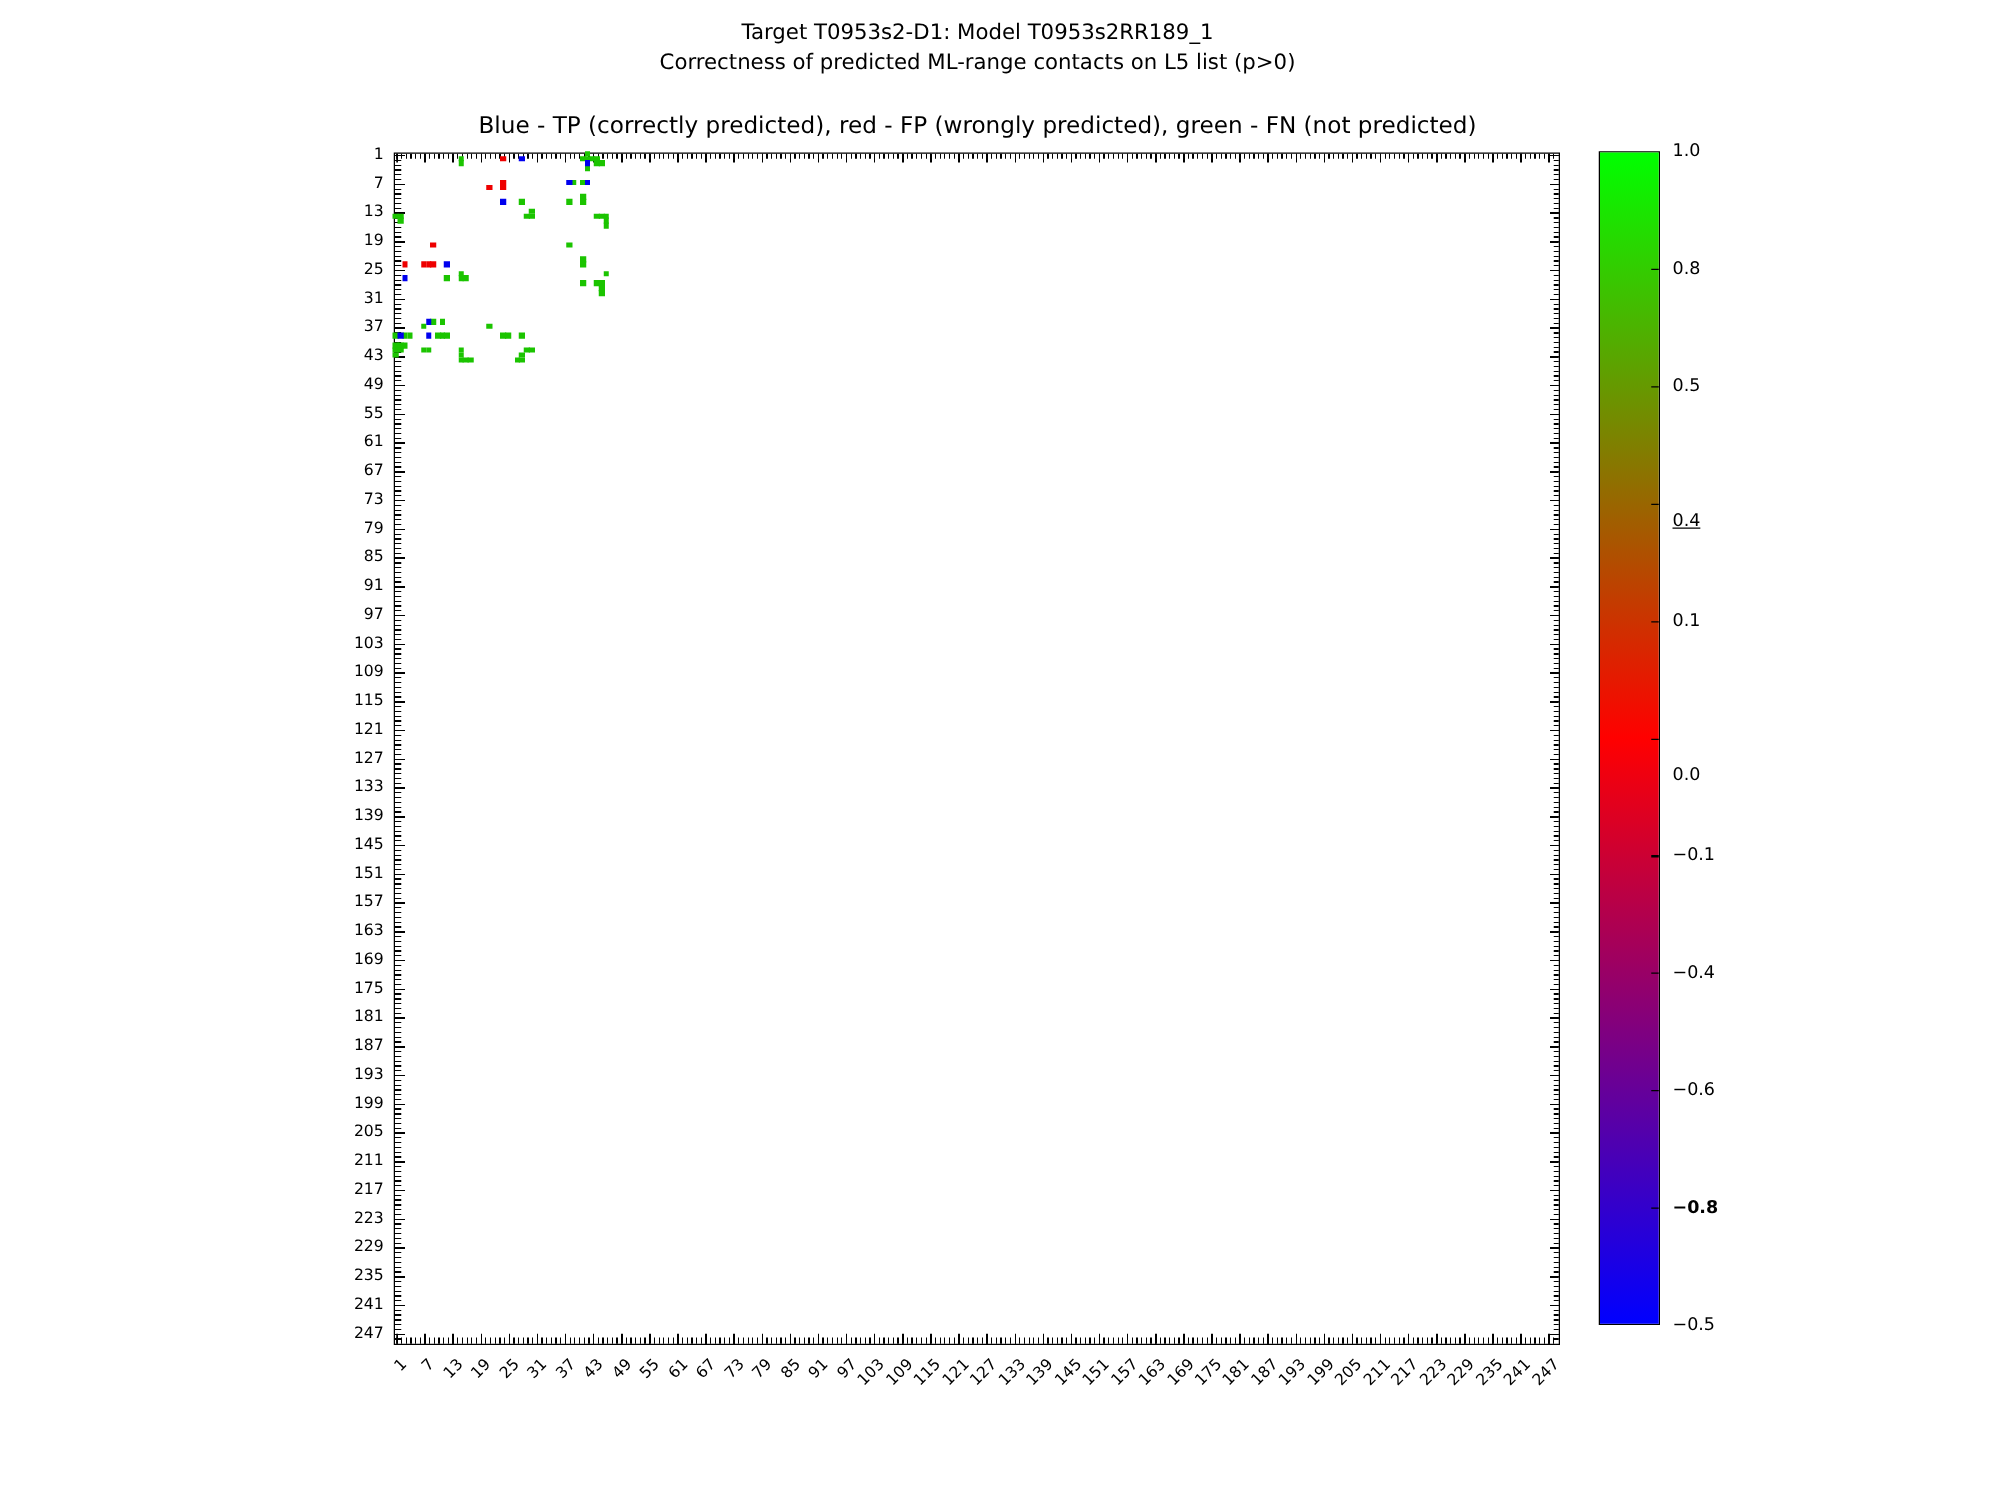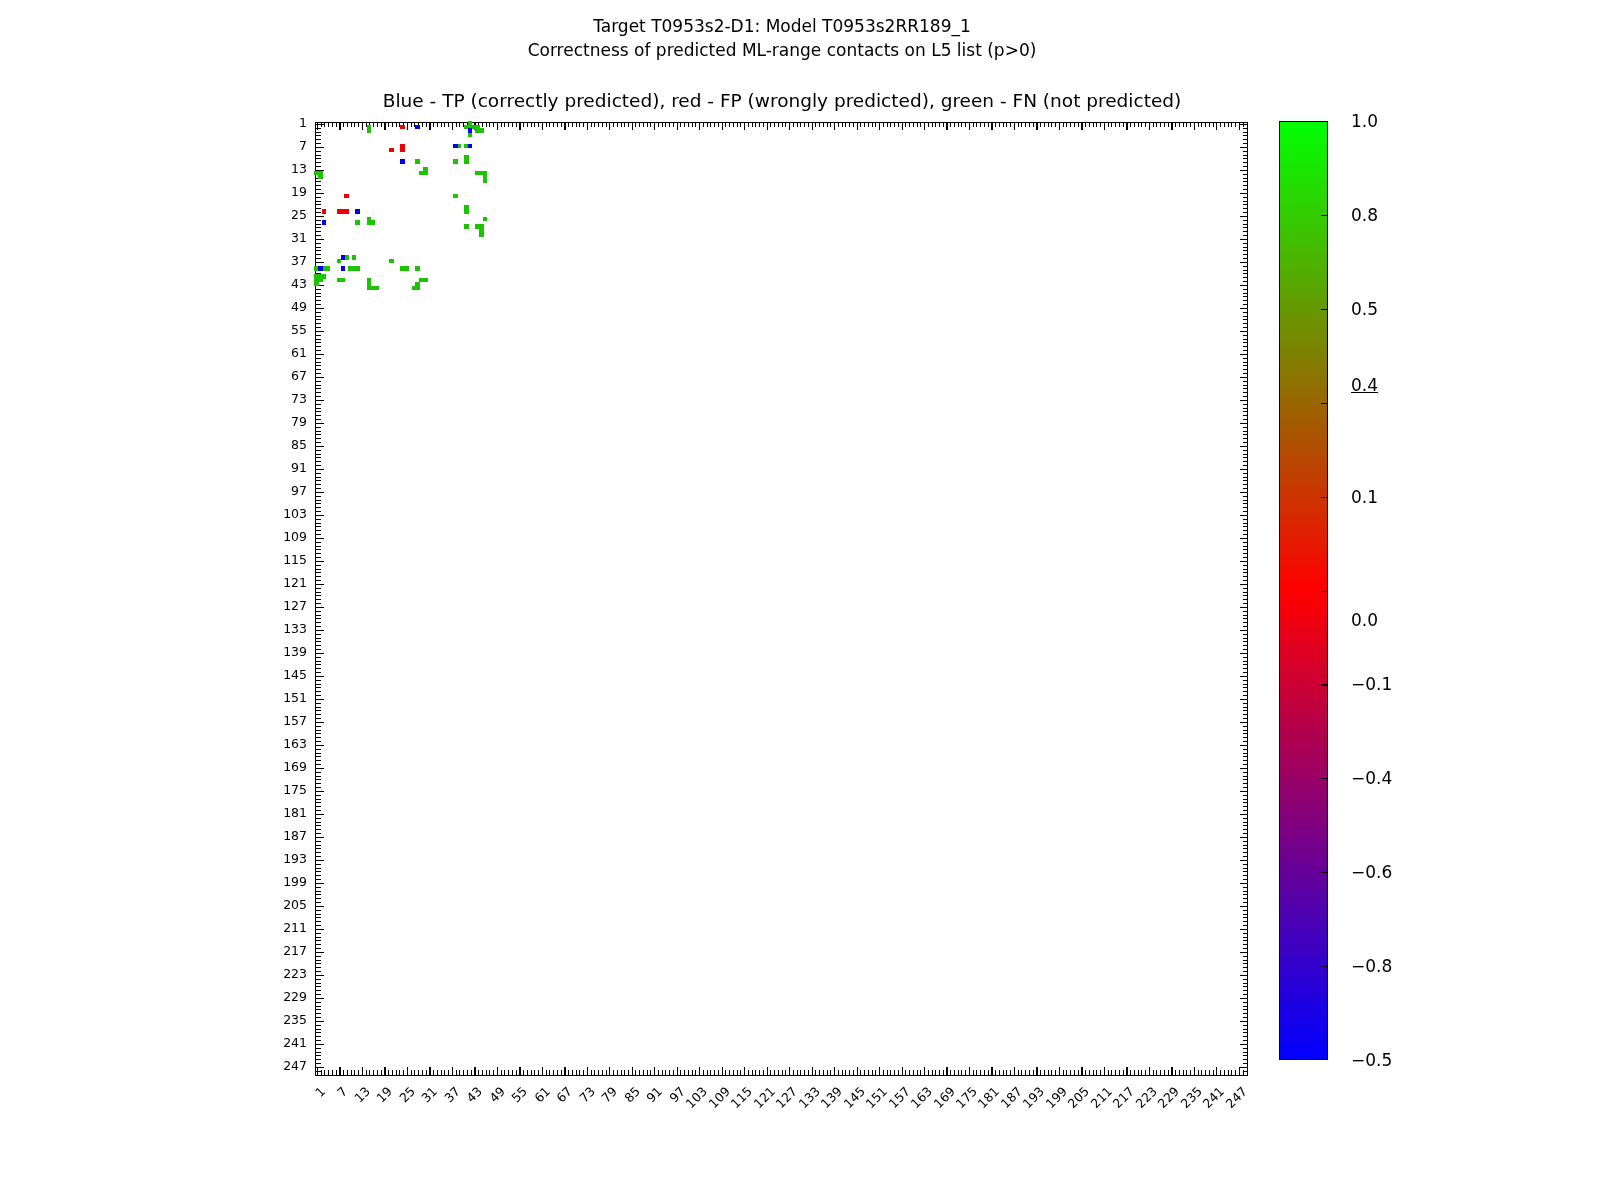--- a/index.html
+++ b/index.html
@@ -14,21 +14,21 @@
   
   .comb-h{height:4.5px;background:repeating-linear-gradient(to right,#000 0 1px,transparent 1px 3.747px);}
   .comb-h-major{height:7.5px;background:repeating-linear-gradient(to right,#000 0 1.2px,transparent 1.2px 22.482px);}
   .comb-v{width:4.5px;background:repeating-linear-gradient(to bottom,#000 0 1px,transparent 1px 3.833px);}
   .comb-v-major{width:7.5px;background:repeating-linear-gradient(to bottom,#000 0 1.2px,transparent 1.2px 22.998px);}
   .marker{position:absolute;width:4.6px;height:4.6px;}
   .ylab{position:absolute;width:46px;text-align:right;font-size:12.5px;line-height:12px;}
   .xlab{position:absolute;font-size:12.5px;line-height:12px;white-space:nowrap;transform-origin:100% 0;transform:rotate(-45deg);}
   #colorbar{left:1279px;top:121px;width:49px;height:939px;border:1.2px solid #000;box-sizing:border-box;}
   #cbgrad{width:100%;height:100%;}
-  .cblab{position:absolute;font-size:17px;line-height:14px;white-space:nowrap;margin-left:13px;}
+  .cblab{position:absolute;font-size:14px;line-height:14px;white-space:nowrap;}
   .cbtick{position:absolute;width:6px;height:1.2px;background:#000;}
 </style>
 </head>
 <body>
 
 <div class="abs title-line" id="suptitle1">Target T0953s2-D1: Model T0953s2RR189_1</div>
 <div class="abs title-line" id="suptitle2">Correctness of predicted ML-range contacts on L5 list (p&gt;0)</div>
 <div class="abs title-line" id="axtitle">Blue - TP (correctly predicted), red - FP (wrongly predicted), green - FN (not predicted)</div>
 
 <div class="abs" id="plot">
@@ -225,28 +225,28 @@
 
 <div class="abs" id="colorbar">
   <div id="cbgrad" style="background: linear-gradient(rgb(0, 255, 0) 0%, rgb(255, 0, 0) 50%, rgb(0, 0, 255) 100%);"></div>
 </div>
 <div id="cblabels">
     <div class="cblab" style="left: 1338px; top: 114px;">1.0</div>
     <div class="cblab" style="left: 1338px; top: 207.9px;">0.8</div>
     <div class="cbtick" style="left: 1321px; top: 214.9px;"></div>
     <div class="cblab" style="left: 1338px; top: 301.8px;">0.5</div>
     <div class="cbtick" style="left: 1321px; top: 308.8px;"></div>
-    <div class="cblab" style="left: 1338px; top: 378px; text-decoration: underline;">0.4</div>
+    <div class="cblab" style="left: 1338px; top: 410px; text-decoration: underline;">0.4</div>
     <div class="cbtick" style="left: 1321px; top: 402.7px;"></div>
     <div class="cblab" style="left: 1338px; top: 489.6px;">0.1</div>
     <div class="cbtick" style="left: 1321px; top: 496.6px;"></div>
     <div class="cblab" style="left: 1338px; top: 613px;">0.0</div>
     <div class="cbtick" style="left: 1321px; top: 590.5px;"></div>
     <div class="cblab" style="left: 1338px; top: 677.4px;">−0.1</div>
     <div class="cbtick" style="left: 1321px; top: 684.4px;"></div>
     <div class="cblab" style="left: 1338px; top: 771.3px;">−0.4</div>
     <div class="cbtick" style="left: 1321px; top: 778.3px;"></div>
     <div class="cblab" style="left: 1338px; top: 865.2px;">−0.6</div>
     <div class="cbtick" style="left: 1321px; top: 872.2px;"></div>
-    <div class="cblab" style="left: 1338px; top: 959.1px;">−0.8</div>
+    <div class="cblab" style="left: 1338px; top: 959.1px; font-weight: bold;">−0.8</div>
     <div class="cbtick" style="left: 1321px; top: 966.1px;"></div>
     <div class="cblab" style="left: 1338px; top: 1053px;">−0.5</div>
   </div>
 
 </body></html>

